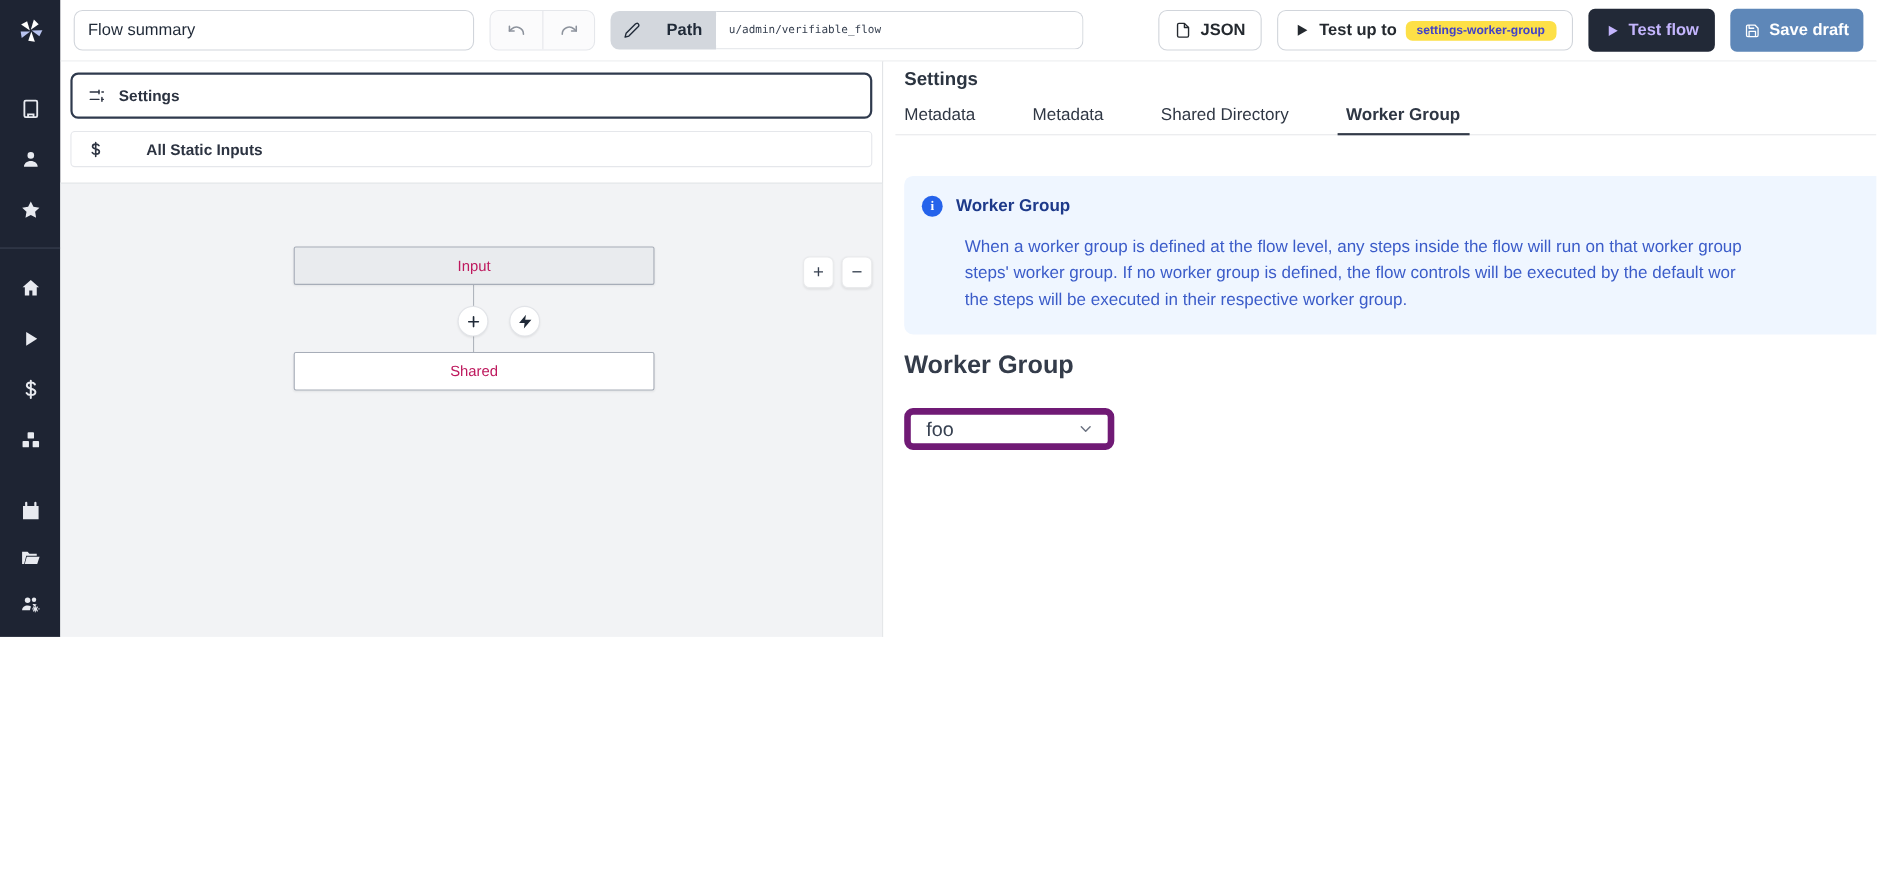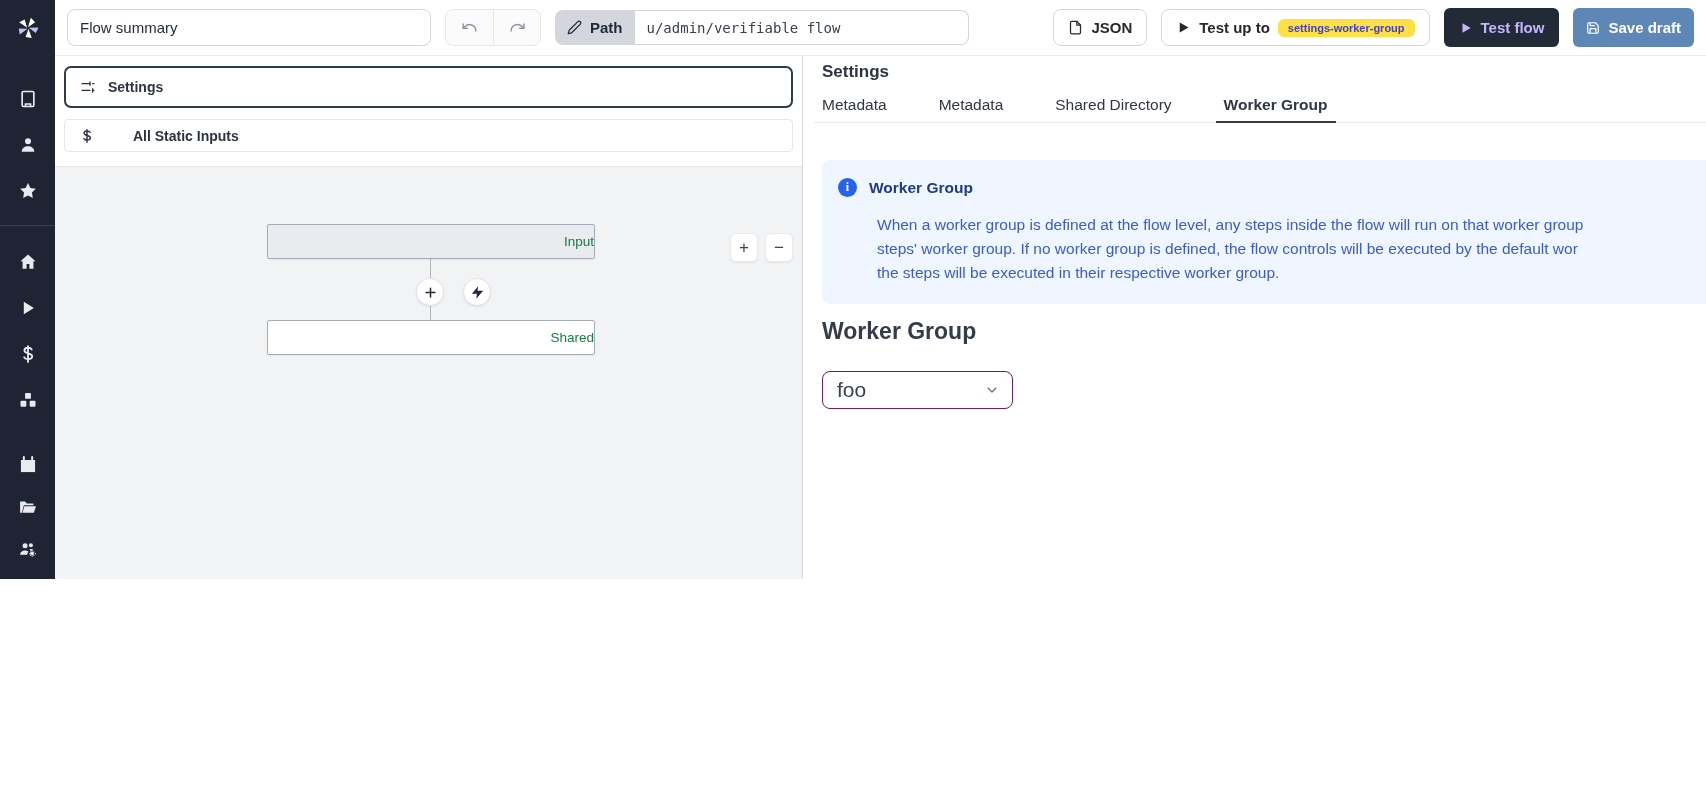--- a/index.html
+++ b/index.html
@@ -26,25 +26,25 @@
     display:flex; align-items:center; padding:0 12px; gap:14px; flex-shrink:0; }
   .summary-input { width:364px; height:37px; border:1px solid #d1d5db; border-radius:8px;
     padding:0 12px; font-size:15px; color:#1f2937; outline:none; }
   .undo-redo { display:flex; height:37px; border:1px solid #e5e7eb; background:#fbfbfc;
     border-radius:8px; overflow:hidden; }
   .undo-redo button { width:47px; border:none; background:transparent; color:#8d939d;
     display:flex; align-items:center; justify-content:center; cursor:pointer; }
   .undo-redo button + button { border-left:1px solid #e5e7eb; }
   .undo-redo svg { width:17px; height:17px; }
   .path-group { display:flex; height:35px; }
-  .path-label { display:flex; align-items:center; gap:8px; background:#d3d7dd; color:#1f2937;
+  .path-label { display:flex; align-items:center; gap:24px; background:#d3d7dd; color:#1f2937;
     font-weight:600; font-size:15px; padding:0 12px; border-radius:8px 0 0 8px; cursor:pointer; }
   .path-label svg { width:15px; height:15px; }
   .path-input { width:334px; border:1px solid #d1d5db; border-left:none; border-radius:0 8px 8px 0;
-    font-family:"DejaVu Sans Mono","Liberation Mono",monospace; font-size:14px; color:#374151;
+    font-family:"DejaVu Sans Mono","Liberation Mono",monospace; font-size:10px; color:#374151;
     padding:0 12px; outline:none; }
   .tb-spacer { flex:1; }
   .btn { display:flex; align-items:center; gap:8px; height:37px; border-radius:8px;
     font-size:15px; font-weight:600; cursor:pointer; }
   .btn-outline { background:#fff; border:1px solid #d1d5db; color:#24292f; padding:0 14px; }
   .btn-outline svg { width:15px; height:15px; }
   .badge { background:#fde047; color:#4141c8; font-size:11px; font-weight:600;
     padding:3px 10px; border-radius:6px; white-space:nowrap; }
   .btn-dark { background:#222937; border:none; color:#c4b5fd; padding:0 15px; height:39px; border-radius:6px; }
   .btn-dark svg, .btn-blue svg { width:14px; height:14px; }
@@ -61,21 +61,21 @@
   .row-box { position:absolute; left:9px; width:729px; background:#fff; display:flex;
     align-items:center; gap:12px; padding:0 14px; cursor:pointer; font-size:14px; font-weight:600; color:#2c3341; }
   .row-settings { top:10px; height:42px; border:2px solid #2f3a4d; border-radius:7px; }
   .row-inputs { top:63px; height:33px; border:1px solid #e5e7eb; border-radius:4px;gap:38px; }
   .row-box svg { width:16px; height:16px; color:#2c3341; }
 
   
   .canvas { position:absolute; left:0; right:0; top:110px; bottom:0;
     background:#f2f3f5; border-top:1px solid #e3e5e8; }
   .node { position:absolute; left:212px; width:328px; height:35px; display:flex; align-items:center;
-    justify-content:flex-end; font-size:13.5px; color:#15803d; border:1px solid #a7adb8;
+    justify-content:center; font-size:13.5px; color:#be185d; border:1px solid #a7adb8;
     border-radius:2px; cursor:pointer; box-shadow:0 1px 2px rgba(0,0,0,0.06); background:#fff; }
   .node-input { top:57px; background:#e9ebee; }
   .node-result { top:153px; }
   .connector { position:absolute; left:375px; top:92px; width:1px; height:61px; background:#b0b5bd; }
   .g-circle { position:absolute; width:28px; height:28px; border-radius:50%; background:#fff;
     border:1px solid #e2e4e8; box-shadow:0 1px 2px rgba(0,0,0,0.08); display:flex; align-items:center;
     justify-content:center; cursor:pointer; color:#1f2937; }
   .g-circle svg { width:15px; height:15px; }
   .circle-plus { left:361px; top:111px; }
   .circle-zap  { left:408px; top:111px; }
@@ -95,22 +95,22 @@
     background:#eff6ff; border-radius:8px; padding:18px 16px 16px 16px; }
   .info-head { display:flex; align-items:center; gap:12px; }
   .info-ico { width:19px; height:19px; border-radius:50%; background:#2563eb; color:#fff;
     display:flex; align-items:center; justify-content:center; font-size:12px; font-weight:700;
     font-family:"Liberation Serif", serif; flex-shrink:0; }
   .info-title { font-size:15.5px; font-weight:600; color:#1e3a8a; }
   .info-lines { margin:16px 0 0 39px; }
   .info-line { font-size:15.5px; color:#3b5cc9; line-height:24px; white-space:nowrap; }
   .section-heading { position:absolute; left:19px; top:262px; font-size:23px; font-weight:700; color:#343c4a; }
   .wg-select { position:absolute; left:19px; top:315px; width:191px; height:38px; background:#fff;
-    border:1px solid #701a75; border-radius:8px; display:flex; align-items:center;
-    padding:0 12px 0 14px; font-size:21px; color:#374151; cursor:pointer; }
+    border:6px solid #701a75; border-radius:8px; display:flex; align-items:center;
+    padding:0 12px 0 14px; font-size:18px; color:#374151; cursor:pointer; }
   .wg-select .chev { margin-left:auto; color:#6b7280; width:16px; height:16px; }
 </style>
 </head>
 <body>
 
 <div class="app">
 
   <aside class="sidebar">
     <div class="logo-cell">
       <svg width="26" height="26" viewBox="0 0 24 24">

